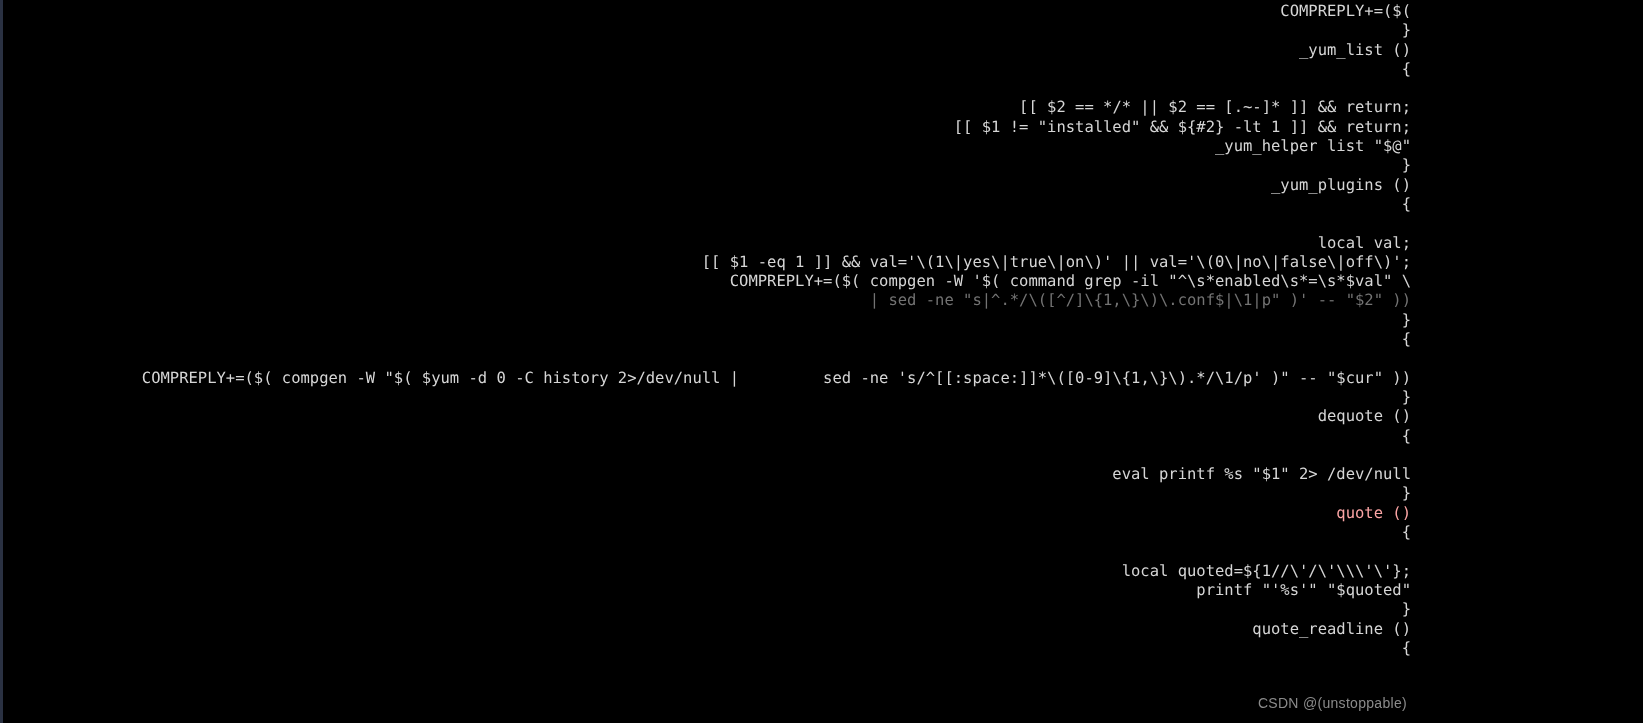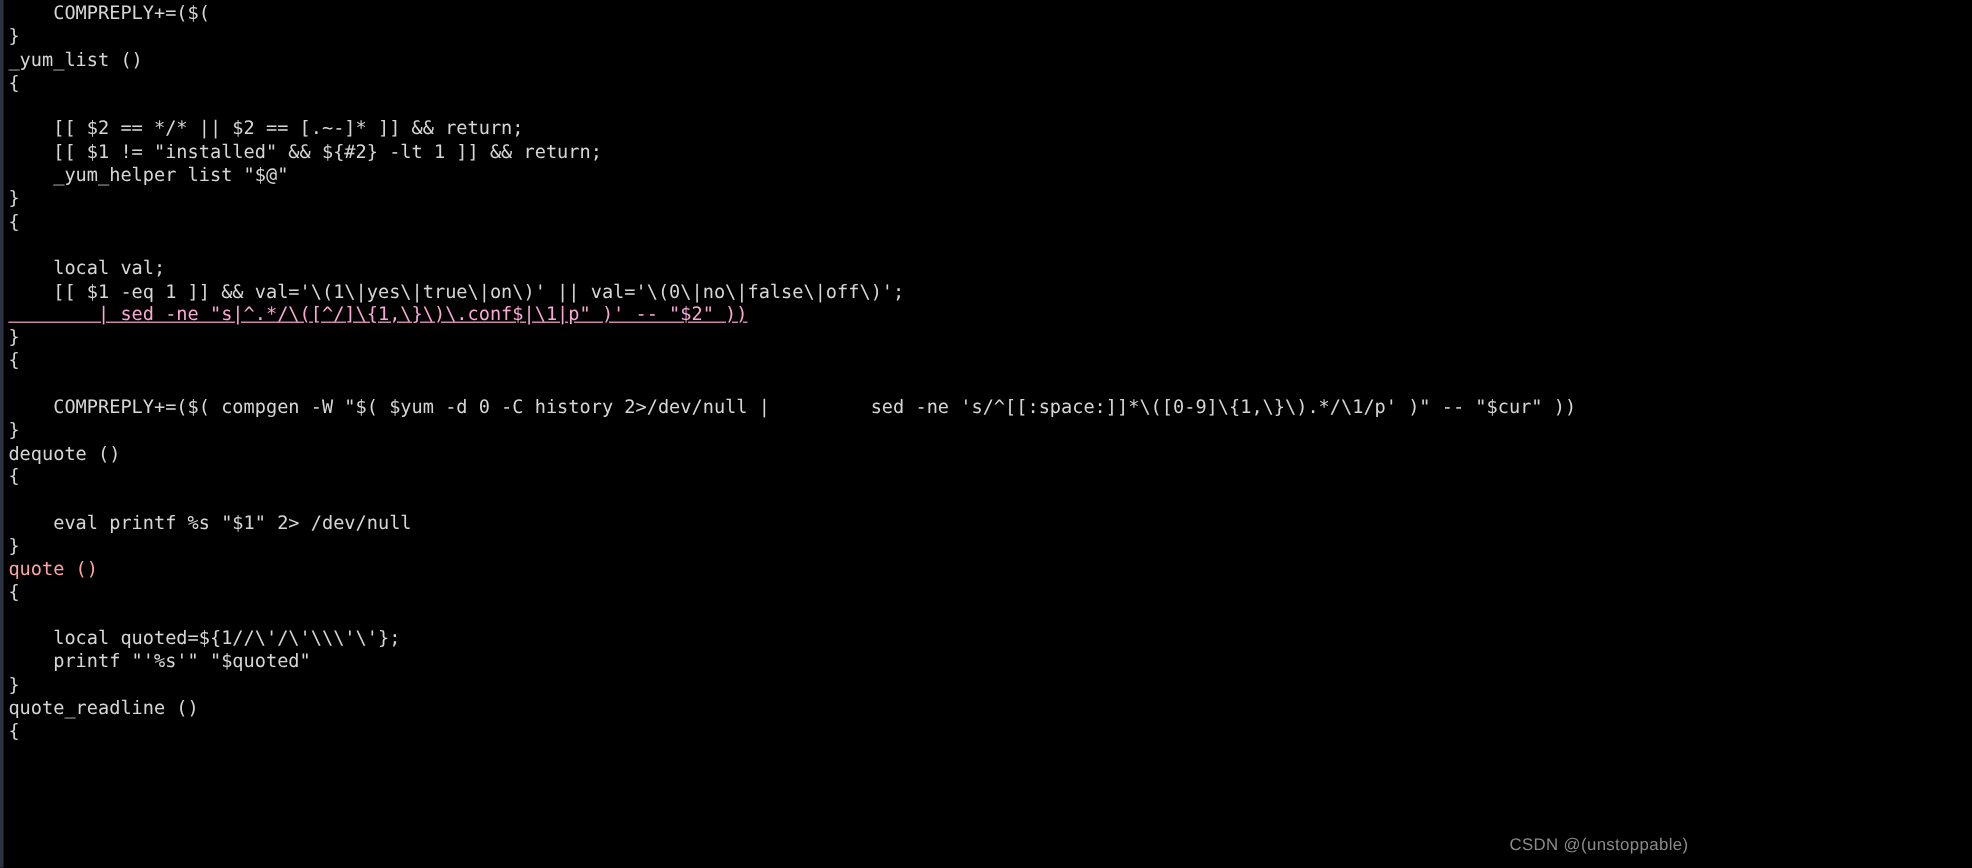--- a/index.html
+++ b/index.html
@@ -16,20 +16,21 @@
   }
 
   #terminal {
     position: relative;
     width: 1411px;
     height: 723px;
     background: #000000;
     border-left: 3px solid #2a3142;
     box-sizing: border-box;
     overflow: hidden;
+    text-align: right;
   }
 
   #terminal-screen {
     position: absolute;
     top: 0;
     left: 0;
     padding: 2px 0 0 4px;
     box-sizing: border-box;
     width: 100%;
   }
@@ -68,25 +69,27 @@
   <div id="terminal-screen">
       <span class="term-line" style="color: rgb(214, 214, 214);">    COMPREPLY+=($(</span>
       <span class="term-line" style="color: rgb(214, 214, 214);">}</span>
       <span class="term-line" style="color: rgb(214, 214, 214);">_yum_list ()</span>
       <span class="term-line" style="color: rgb(214, 214, 214);">{</span>
       <span class="term-line blank"></span>
       <span class="term-line" style="color: rgb(214, 214, 214);">    [[ $2 == */* || $2 == [.~-]* ]] &amp;&amp; return;</span>
       <span class="term-line" style="color: rgb(214, 214, 214);">    [[ $1 != "installed" &amp;&amp; ${#2} -lt 1 ]] &amp;&amp; return;</span>
       <span class="term-line" style="color: rgb(214, 214, 214);">    _yum_helper list "$@"</span>
       <span class="term-line" style="color: rgb(214, 214, 214);">}</span>
+      <span class="term-line" style="color: rgb(214, 214, 214);">_yum_plugins ()</span>
       <span class="term-line" style="color: rgb(214, 214, 214);">{</span>
       <span class="term-line blank"></span>
       <span class="term-line" style="color: rgb(214, 214, 214);">    local val;</span>
       <span class="term-line" style="color: rgb(214, 214, 214);">    [[ $1 -eq 1 ]] &amp;&amp; val='\(1\|yes\|true\|on\)' || val='\(0\|no\|false\|off\)';</span>
-      <span class="term-line" style="color: #f9a8d4; text-decoration: underline;">        | sed -ne "s|^.*/\([^/]\{1,\}\)\.conf$|\1|p" )' -- "$2" ))</span>
+      <span class="term-line" style="color: rgb(214, 214, 214);">    COMPREPLY+=($( compgen -W '$( command grep -il "^\s*enabled\s*=\s*$val" \</span>
+      <span class="term-line" style="color: #737373;">        | sed -ne "s|^.*/\([^/]\{1,\}\)\.conf$|\1|p" )' -- "$2" ))</span>
       <span class="term-line" style="color: rgb(214, 214, 214);">}</span>
       <span class="term-line" style="color: rgb(214, 214, 214);">{</span>
       <span class="term-line blank"></span>
       <span class="term-line" style="color: rgb(214, 214, 214);">    COMPREPLY+=($( compgen -W "$( $yum -d 0 -C history 2&gt;/dev/null |         sed -ne 's/^[[:space:]]*\([0-9]\{1,\}\).*/\1/p' )" -- "$cur" ))</span>
       <span class="term-line" style="color: rgb(214, 214, 214);">}</span>
       <span class="term-line" style="color: rgb(214, 214, 214);">dequote ()</span>
       <span class="term-line" style="color: rgb(214, 214, 214);">{</span>
       <span class="term-line blank"></span>
       <span class="term-line" style="color: rgb(214, 214, 214);">    eval printf %s "$1" 2&gt; /dev/null</span>
       <span class="term-line" style="color: rgb(214, 214, 214);">}</span>

